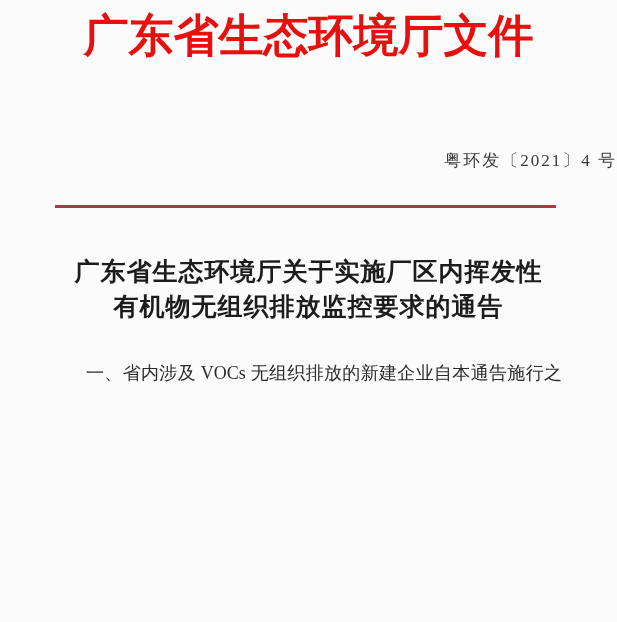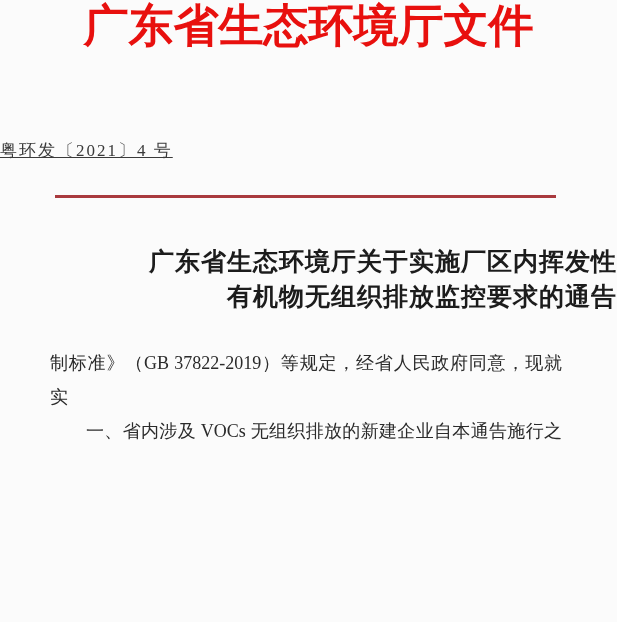--- a/index.html
+++ b/index.html
@@ -15,53 +15,53 @@
   .page {
     position: relative;
     width: 617px;
     height: 622px;
     background: var(--page_bg);
     overflow: hidden;
     font-family: "Liberation Serif", serif;
   }
   .header-title {
     margin: 0;
+    padding-top: 10px;
     text-align: center;
     font-size: 45px;
     line-height: 52px;
     font-weight: bold;
     color: var(--header_red);
     font-family: "Liberation Serif", serif;
     white-space: nowrap;
   }
   .doc-number {
     margin-top: 88px;
-    text-align: left;
+    text-align: right;
     font-size: 17px;
     line-height: 22px;
     letter-spacing: 2px;
     color: var(--doc_number_text);
-    text-decoration: underline;
   }
   .red-line {
     margin: 33px 0 0 55px;
     width: 501px;
     height: 3px;
     background: var(--divider_red);
   }
   .notice-title {
     margin: 46px 0 0 0;
     text-align: center;
     font-size: 25px;
     line-height: 35px;
     font-weight: bold;
     color: var(--title_black);
     font-family: "Liberation Sans", sans-serif;
   }
-  .notice-title .line { display: block; letter-spacing: 1px; text-align: right; }
+  .notice-title .line { display: block; letter-spacing: 1px; }
   .body-text {
     margin: 32px 55px 0 50px;
     font-size: 18px;
     line-height: 34px;
     color: var(--body_text);
     font-family: "Liberation Serif", serif;
   }
   .bline {
     text-align: justify;
     text-align-last: justify;
@@ -78,18 +78,17 @@
   <div class="doc-number">粤环发〔2021〕4 号</div>
 
   <div class="red-line"></div>
 
   <h2 class="notice-title">
     <span class="line">广东省生态环境厅关于实施厂区内挥发性</span>
     <span class="line">有机物无组织排放监控要求的通告</span>
   </h2>
 
   <div class="body-text">
-    <div class="bline">制标准》（GB 37822-2019）等规定，经省人民政府同意，现就实</div>
     <div class="bline indent">一、省内涉及 VOCs 无组织排放的新建企业自本通告施行之</div>
 
   </div>
 
 </div>
 
 </body></html>

